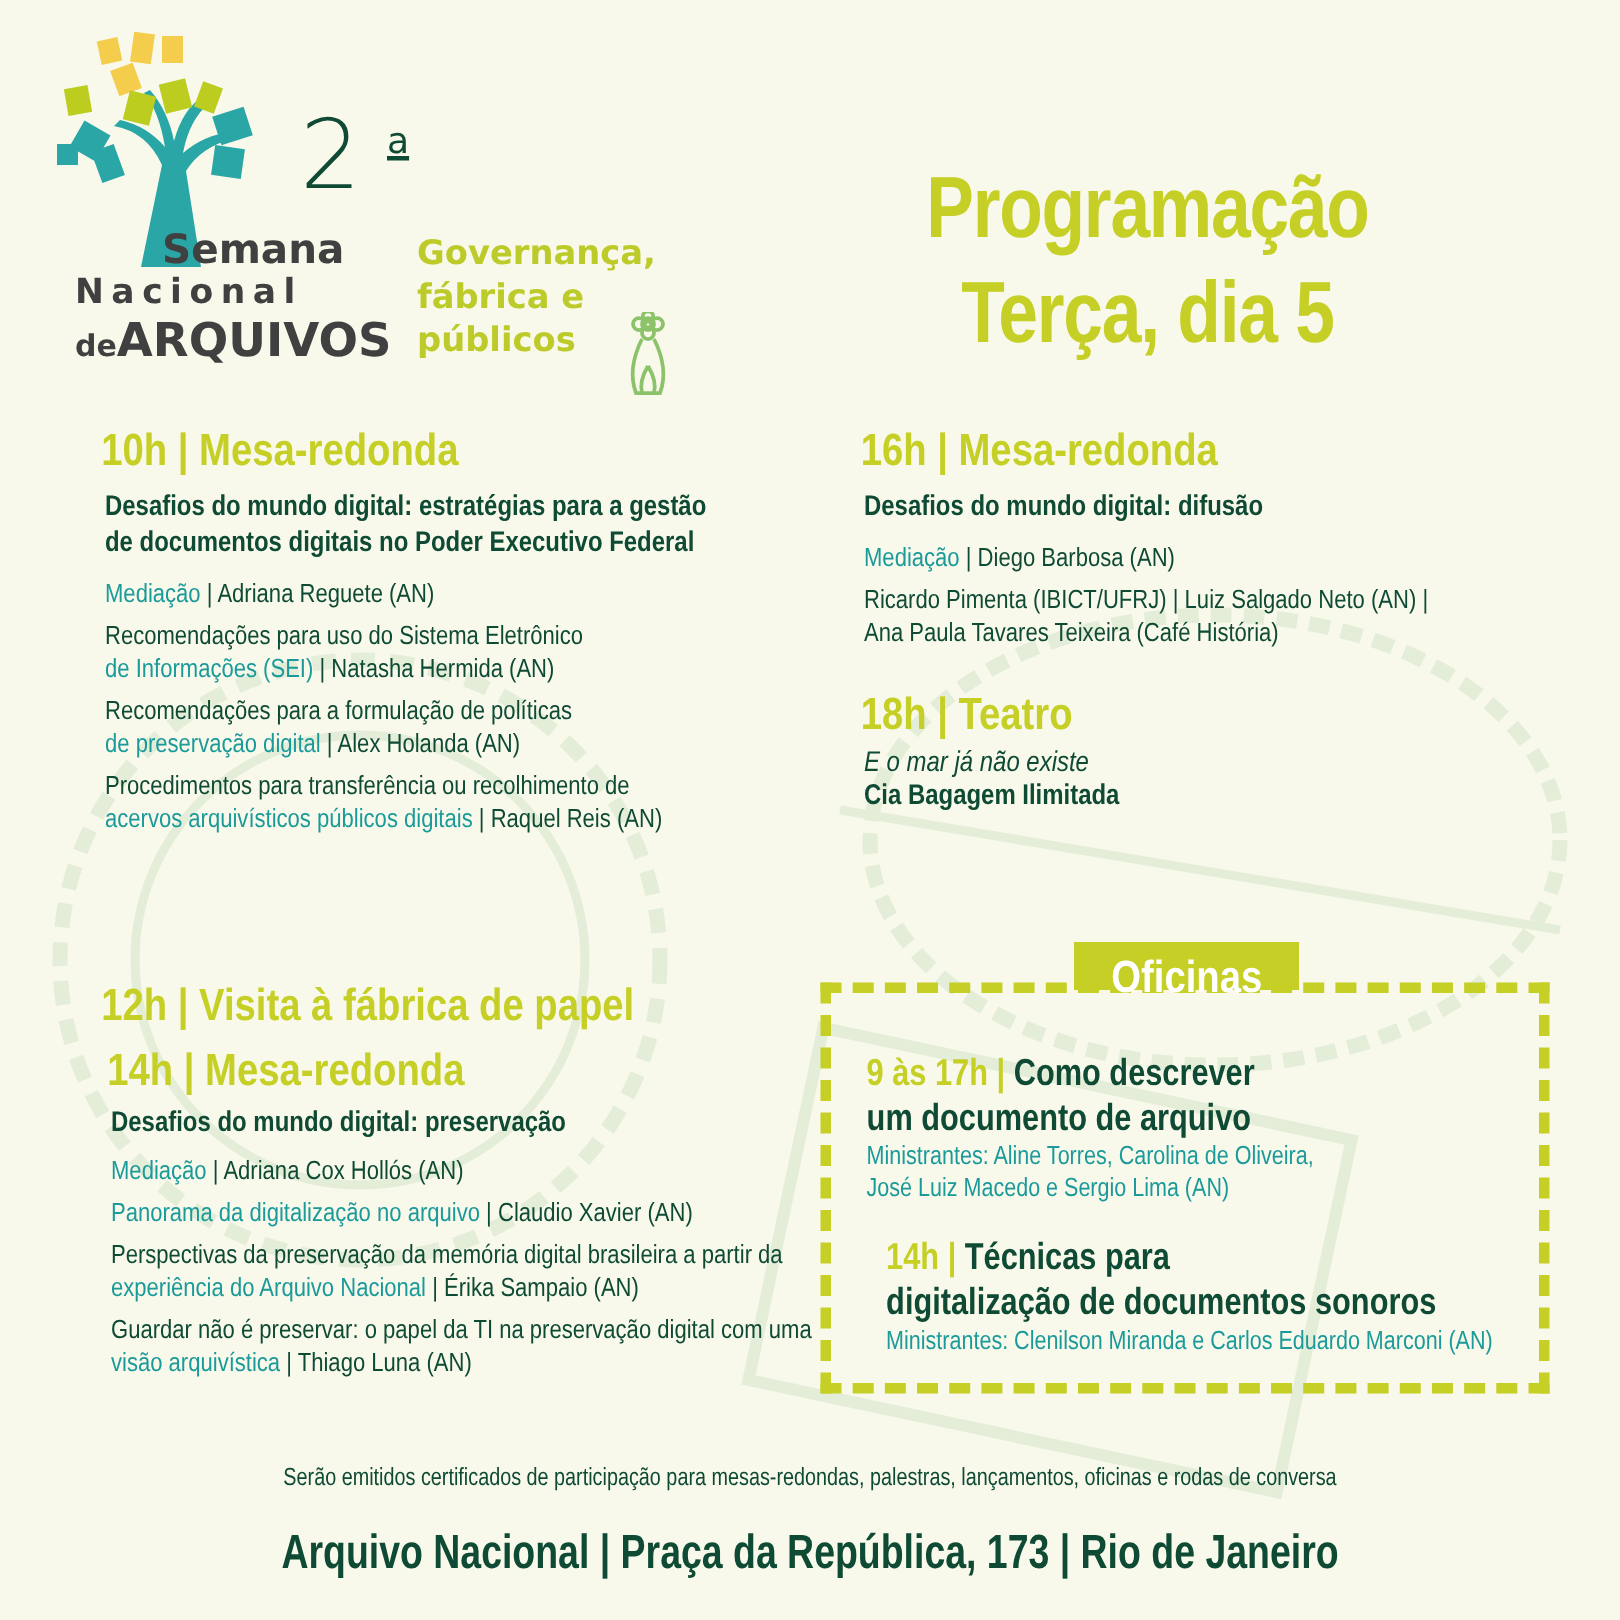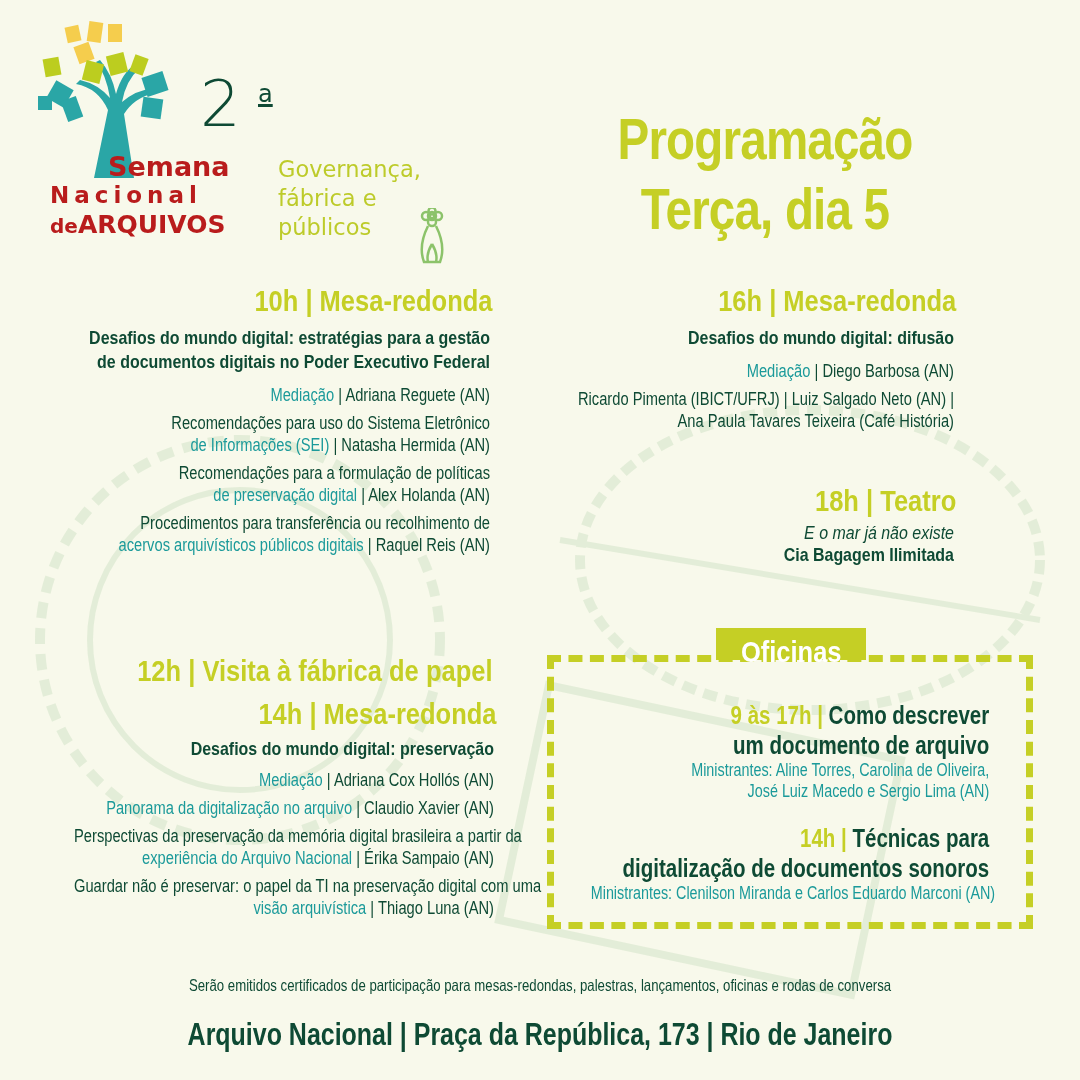--- a/index.html
+++ b/index.html
@@ -11,27 +11,27 @@
   }
   .stamp { position:absolute; opacity:0.10; pointer-events:none; }
   .cond { font-family:"Liberation Sans Narrow","Liberation Sans", sans-serif; }
   .lime { color:#c5cf25; }
   .teal { color:#1b9a9a; }
 
   
   #logo { position:absolute; left:30px; top:14px; width:440px; height:260px; }
   .logo-two { position:absolute; left:170px; top:58px; font-size:64px; color:#0e4a34; font-family:"DejaVu Sans", sans-serif; font-weight:300; line-height:1; }
   .logo-ord { position:absolute; left:228px; top:68px; font-size:24px; color:#0e4a34; font-family:"DejaVu Sans", sans-serif; text-decoration:underline; text-decoration-thickness:3px; line-height:1;}
-  .logo-line { position:absolute; font-family:"DejaVu Sans", sans-serif; font-weight:bold; color:#b91c1c; line-height:1; white-space:nowrap; }
-  .tagline { position:absolute; left:278px; top:141px; font-family:"DejaVu Sans", sans-serif; font-size:22.5px; color:#bdcb2a; line-height:29px; }
+  .logo-line { position:absolute; font-family:"DejaVu Sans", sans-serif; font-weight:bold; color:#404040; line-height:1; white-space:nowrap; }
+  .tagline { position:absolute; left:278px; top:141px; font-family:"DejaVu Sans", sans-serif; font-size:22.5px; color:#bdcb2a; line-height:29px;font-weight:bold; }
 
   
   .title { position:absolute; left:540px; width:450px; text-align:center; font-weight:bold; color:#c5cf25; font-size:58px; line-height:1; letter-spacing:-1px; transform:scaleX(0.82); transform-origin:center; }
 
-  .col { position:absolute; text-align:right; }
+  .col { position:absolute; text-align:left; }
   .h2 { font-size:30px; font-weight:bold; color:#c5cf25; line-height:34px; transform:scaleX(0.85); white-space:nowrap; }
   .sub { font-size:19px; font-weight:bold; color:#0e4a34; line-height:24px; transform:scaleX(0.84); white-space:nowrap; }
   .item { font-size:17.5px; line-height:22px; color:#0e4a34; transform:scaleX(0.84); white-space:nowrap; }
   .item .t { color:#1b9a9a; }
   .gap6 { height:6px; }
 
   
   #oficinas-box { position:absolute; left:547px; top:655px; width:486px; height:274px;
      border:7px dashed #c5cf25; box-sizing:border-box; }
   #oficinas-label { position:absolute; left:716px; top:628px; width:150px; height:32px; background:#c5cf25;
@@ -71,21 +71,21 @@
     <rect x="28" y="80" width="16" height="22" fill="#2aa6a6" transform="rotate(-20 36 91)"></rect>
     <rect x="108" y="56" width="22" height="20" fill="#2aa6a6" transform="rotate(-18 119 66)"></rect>
     <rect x="106" y="80" width="20" height="20" fill="#2aa6a6" transform="rotate(8 116 90)"></rect>
     <rect x="2" y="78" width="14" height="14" fill="#2aa6a6"></rect>
   </svg>
   <div class="logo-two">2</div>
   <div class="logo-ord">a</div>
   <div class="logo-line" style="left:78px;top:139px;font-size:27px">Semana</div>
   <div class="logo-line" style="left:20px;top:170px;font-size:23px;letter-spacing:5px">Nacional</div>
   <div style="position:absolute;left:20px;top:198px;white-space:nowrap">
-    <span class="logo-line" style="position:static;font-size:20px">de</span><span class="logo-line" style="position:static;font-size:25px;text-transform:uppercase">Arquivos</span>
+    <span class="logo-line" style="position:static;font-size:20px">de</span><span class="logo-line" style="position:static;font-size:31px;text-transform:uppercase">Arquivos</span>
   </div>
   <div class="tagline" style="left:248px">
     <div>Governança,</div>
     <div>fábrica e</div>
     <div>públicos</div>
   </div>
   <svg style="position:absolute;left:386px;top:194px" width="32" height="58" viewBox="0 0 32 58">
     <g fill="none" stroke="#8cc36a" stroke-width="2.5">
       <circle cx="16" cy="8" r="4"></circle>
       <circle cx="10" cy="8" r="4"></circle>
@@ -143,31 +143,31 @@
   <div class="h2 cond">16h | Mesa-redonda</div>
   <div style="height:8px"></div>
   <div class="sub cond">Desafios do mundo digital: difusão</div>
   <div style="height:10px"></div>
   <div class="item cond"><span class="t">Mediação</span><span> | </span><span>Diego Barbosa (AN)</span></div>
   <div class="gap6"></div>
   <div class="item cond">Ricardo Pimenta (IBICT/UFRJ) | Luiz Salgado Neto (AN) |</div>
   <div class="item cond">Ana Paula Tavares Teixeira (Café História)</div>
 </div>
 
-<div class="col" style="left:540px;width:450px;top:484px">
+<div class="col" style="left:540px;width:450px;top:460px">
   <div class="h2 cond">18h | Teatro</div>
   <div style="height:4px"></div>
   <div class="item cond teal" style="font-style:italic;font-size:19px">E o mar já não existe</div>
   <div class="item cond" style="font-size:19px;font-weight:bold">Cia Bagagem Ilimitada</div>
 </div>
 
 <div id="oficinas-box"></div>
 <div id="oficinas-label"><span class="cond">Oficinas</span></div>
 
-<div class="col" style="left:547px;width:486px;top:700px">
+<div class="col" style="left:534px;width:486px;top:700px">
   <div class="wk-title cond"><span class="lime">9 às 17h |</span> <span>Como descrever</span></div>
   <div class="wk-title cond">um documento de arquivo</div>
   <div class="wk-min cond">Ministrantes: Aline Torres, Carolina de Oliveira,</div>
   <div class="wk-min cond">José Luiz Macedo e Sergio Lima (AN)</div>
 </div>
 
 <div class="col" style="left:547px;width:486px;top:823px">
   <div class="wk-title cond"><span class="lime">14h |</span> <span>Técnicas para</span></div>
   <div class="wk-title cond">digitalização de documentos sonoros</div>
   <div class="wk-min cond">Ministrantes: Clenilson Miranda e Carlos Eduardo Marconi (AN)</div>

